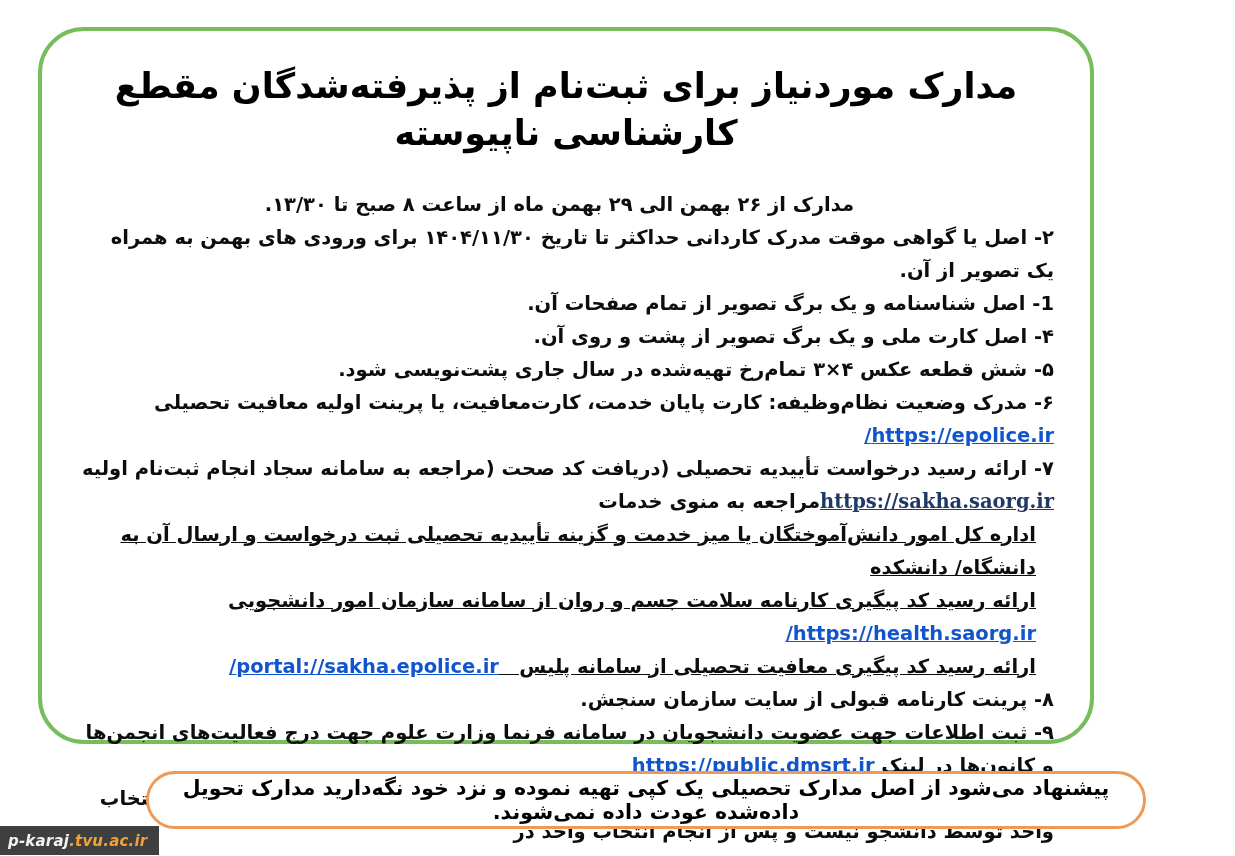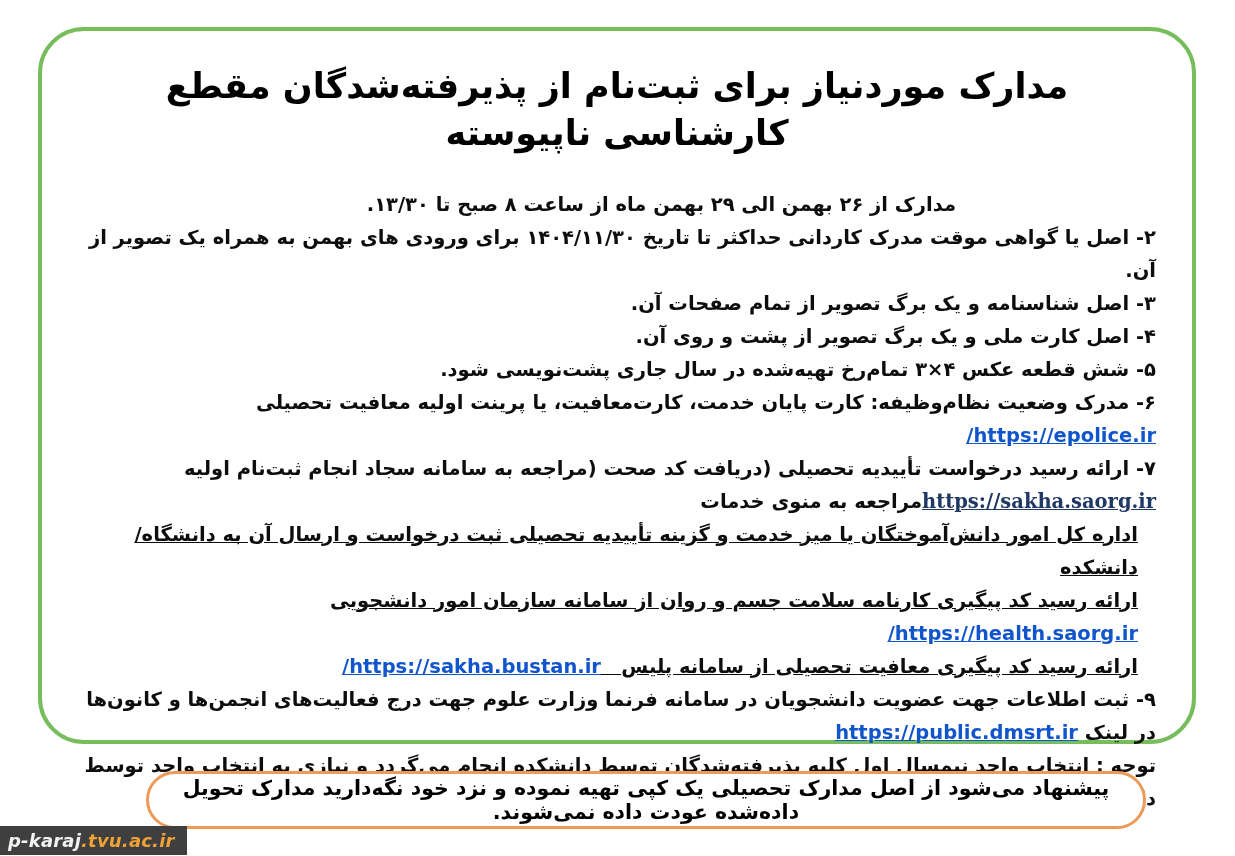--- a/index.html
+++ b/index.html
@@ -12,21 +12,21 @@
     --watermark-accent:#f0a236;
   }
   *{box-sizing:border-box;}
   html,body{margin:0;padding:0;}
   body{
     width:1235px;height:856px;position:relative;background:#ffffff;
     font-family:"DejaVu Sans","Liberation Sans",sans-serif;
     color:var(--text-black);overflow:hidden;
   }
   .main-box{
-    position:absolute;left:38px;top:27px;width:1158px;height:717px;
+    position:absolute;left:38px;top:27px;width:1056px;height:717px;
     border:4px solid var(--border-green);border-radius:46px;
     padding:28px 36px 0 36px;background:#ffffff;
   }
   .doc-title{
     direction:rtl;text-align:center;
     font-size:35px;font-weight:900;line-height:1.35;
     margin:4px 10px 18px 10px;color:#000;
     letter-spacing:-0.5px;
   }
   .body-lines{
@@ -55,42 +55,43 @@
   .footer-text{
     direction:rtl;text-align:center;
     font-size:20.5px;font-weight:900;color:#000;
     padding:0 30px;letter-spacing:-0.3px;
   }
   .watermark{
     position:absolute;left:0;top:826px;height:29px;
     background:var(--watermark-bg);
     display:flex;align-items:center;
     padding:0 12px 0 8px;
-    font-size:18px;font-weight:700;font-style:italic;
+    font-size:15px;font-weight:700;font-style:italic;
     letter-spacing:0.2px;
   }
   .watermark .wm-prefix{color:#f2f2f2;}
   .watermark .wm-suffix{color:var(--watermark-accent);}
 </style>
 </head>
 <body>
 
 <div class="main-box">
   <div class="doc-title">مدارک موردنیاز برای ثبت‌نام از پذیرفته‌شدگان مقطع کارشناسی ناپیوسته</div>
   <div class="body-lines" id="lines">
       <div class="line indent-lg"><span>مدارک از ۲۶ بهمن الی ۲۹ بهمن ماه از ساعت ۸ صبح تا ۱۳/۳۰.</span></div>
       <div class="line"><span>۲- اصل یا گواهی موقت مدرک کاردانی حداکثر تا تاریخ ۱۴۰۴/۱۱/۳۰ برای ورودی های بهمن به همراه یک تصویر از آن.</span></div>
-      <div class="line"><span>۳- اصل شناسنامه و یک برگ تصویر از تمام صفحات آن.</span></div>
+      <div class="line"><span>1- اصل شناسنامه و یک برگ تصویر از تمام صفحات آن.</span></div>
       <div class="line"><span>۴- اصل کارت ملی و یک برگ تصویر از پشت و روی آن.</span></div>
       <div class="line"><span>۵- شش قطعه عکس ۴×۳ تمام‌رخ تهیه‌شده در سال جاری پشت‌نویسی شود.</span></div>
       <div class="line"><span>۶- مدرک وضعیت نظام‌وظیفه: کارت پایان خدمت، کارت‌معافیت، یا پرینت اولیه معافیت تحصیلی </span><span class="lnk">https://epolice.ir/</span></div>
       <div class="line"><span>۷- ارائه رسید درخواست تأییدیه تحصیلی (دریافت کد صحت (مراجعه به سامانه سجاد انجام ثبت‌نام اولیه  </span><span class="lnk serif">https://sakha.saorg.ir</span><span>مراجعه به منوی خدمات</span></div>
       <div class="line indent-sm"><span>اداره کل امور دانش‌آموختگان یا میز خدمت و گزینه تأییدیه تحصیلی ثبت درخواست و ارسال آن به دانشگاه/ دانشکده</span></div>
       <div class="line indent-sm"><span>ارائه رسید کد پیگیری کارنامه سلامت جسم و روان از سامانه سازمان امور دانشجویی </span><span class="lnk">https://health.saorg.ir/</span></div>
-      <div class="line indent-sm"><span>ارائه رسید کد پیگیری معافیت تحصیلی از سامانه پلیس &nbsp; </span><span class="lnk">https://sakha.bustan.ir/</span></div>
+      <div class="line indent-sm"><span>ارائه رسید کد پیگیری معافیت تحصیلی از سامانه پلیس &nbsp; </span><span class="lnk">portal://sakha.epolice.ir/</span></div>
+      <div class="line"><span>۸- پرینت کارنامه قبولی از سایت سازمان سنجش.</span></div>
       <div class="line"><span>۹- ثبت اطلاعات جهت عضویت دانشجویان در سامانه فرنما وزارت علوم جهت درج فعالیت‌های انجمن‌ها و کانون‌ها در لینک </span><span class="lnk">https://public.dmsrt.ir</span></div>
       <div class="line"><span>توجه : انتخاب واحد نیمسال اول کلیه پذیرفته‌شدگان توسط دانشکده انجام می‌گردد و نیازی به انتخاب واحد توسط دانشجو نیست و پس از انجام انتخاب واحد در</span></div>
     </div>
 </div>
 
 <div class="footer-box">
   <div class="footer-text">پیشنهاد می‌شود از اصل مدارک تحصیلی یک کپی تهیه نموده و نزد خود نگه‌دارید مدارک تحویل داده‌شده عودت داده نمی‌شوند.</div>
 </div>
 
 <div class="watermark">

